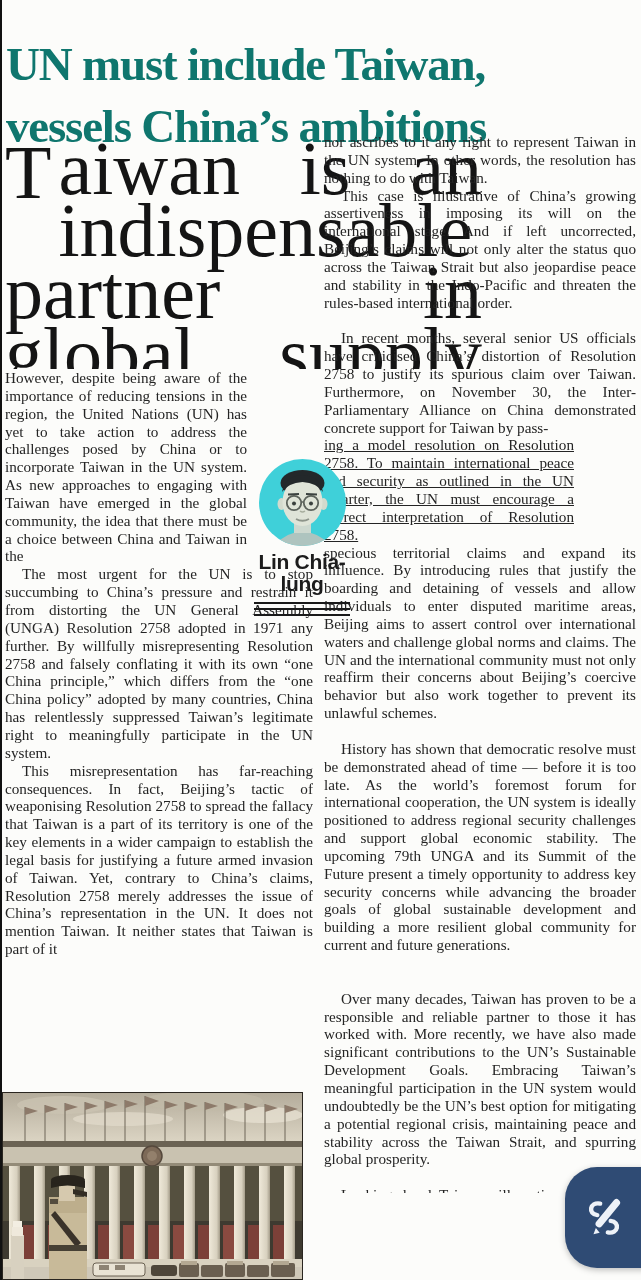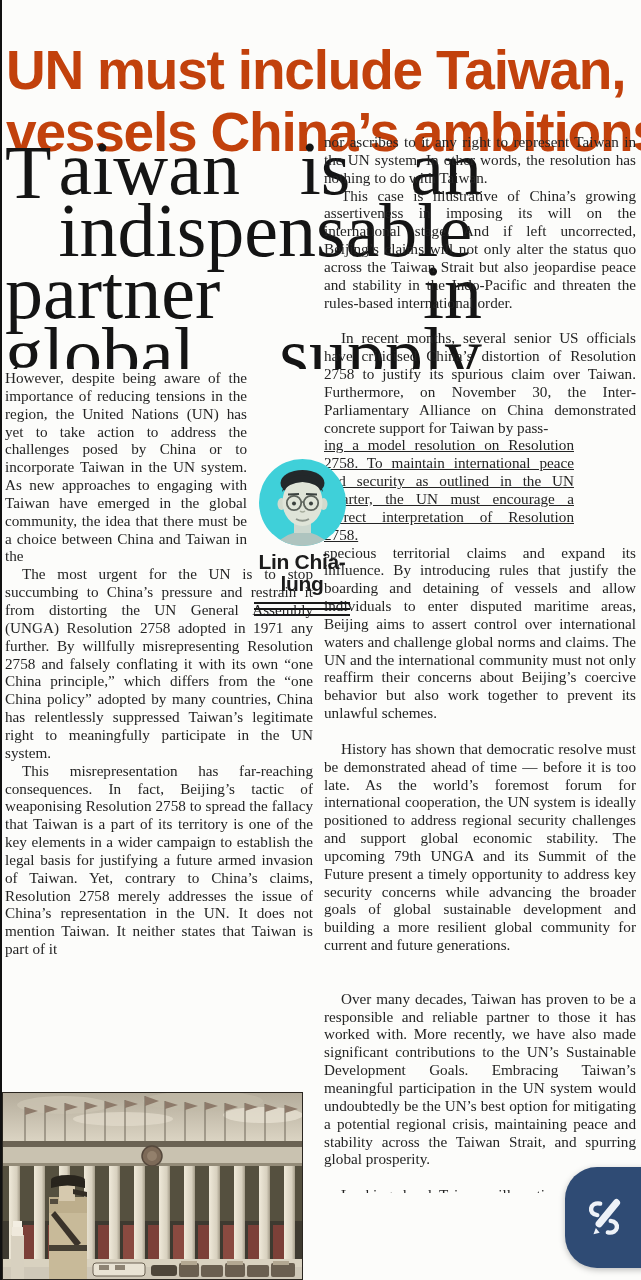--- a/index.html
+++ b/index.html
@@ -4,23 +4,23 @@
 <style>
   html,body{margin:0;padding:0;}
   #page{
     position:relative; width:641px; height:1280px; overflow:hidden;
     background:#fcfcfa; font-family:"Liberation Serif", serif; color:#222;
   }
   
   .edge-rule{position:absolute; left:0; top:0; width:2px; height:1280px; background:#111;}
 
   
-  .headline{position:absolute; left:6px; top:2px; width:632px; color:#c2410c;
-    font-weight:700; font-size:55px; line-height:62px; letter-spacing:-1.2px;
-    font-family:Liberation Sans, sans-serif; white-space:nowrap;}
+  .headline{position:absolute; left:6px; top:2px; width:632px; color:#0f766e;
+    font-weight:700; font-size:47px; line-height:62px; letter-spacing:-1.2px;
+    font-family:Liberation Serif, serif; white-space:nowrap;}
   .headline .hl{display:block;}
 
   
   .col{position:absolute; top:133px; font-size:15.2px; line-height:17.85px;
     text-align:justify; color:#242424;}
   #col1{left:5px;  width:308px;}
   #col2{left:324px; width:312px;}
   .seg{overflow:hidden;}
   .seg.para{text-indent:17px;}
   .seg.narrow-l{width:242px;font-family:Liberation Serif, serif;}

